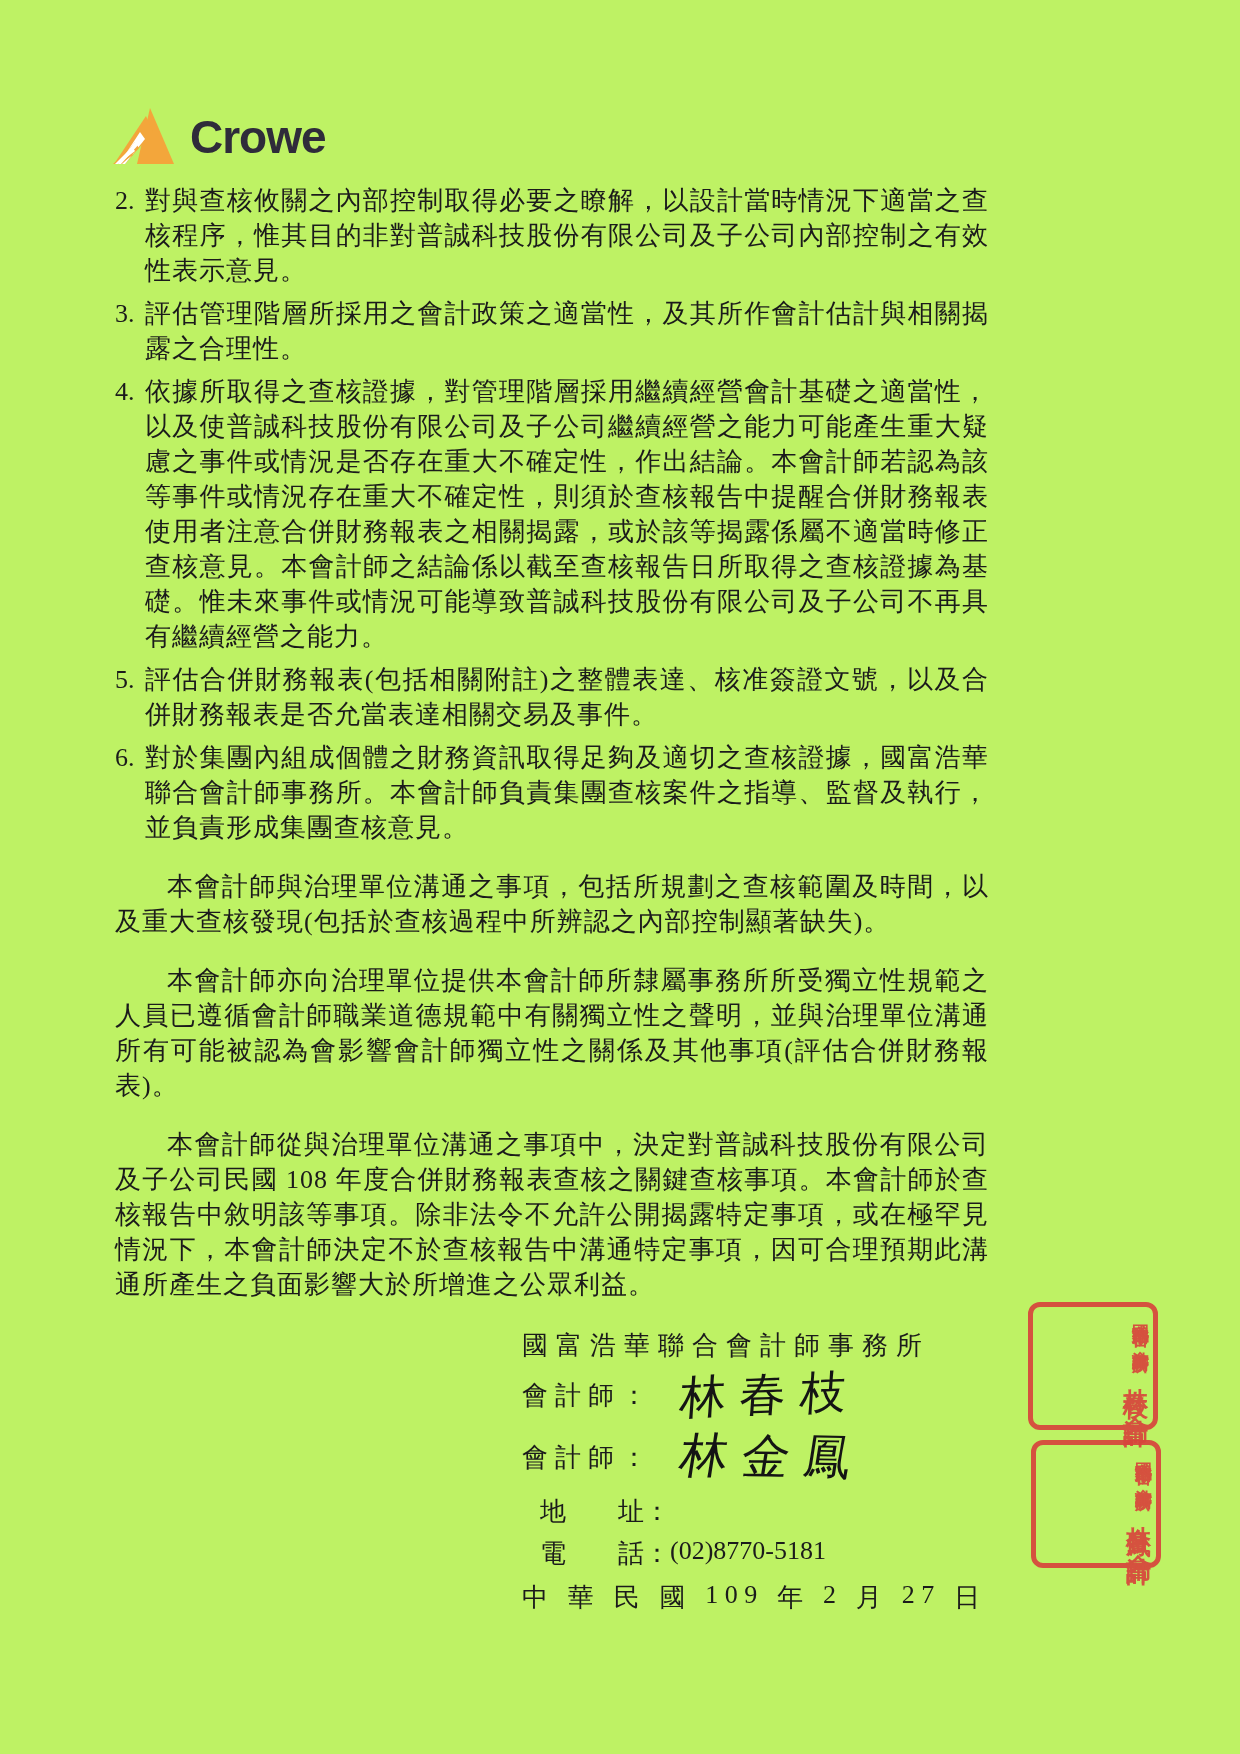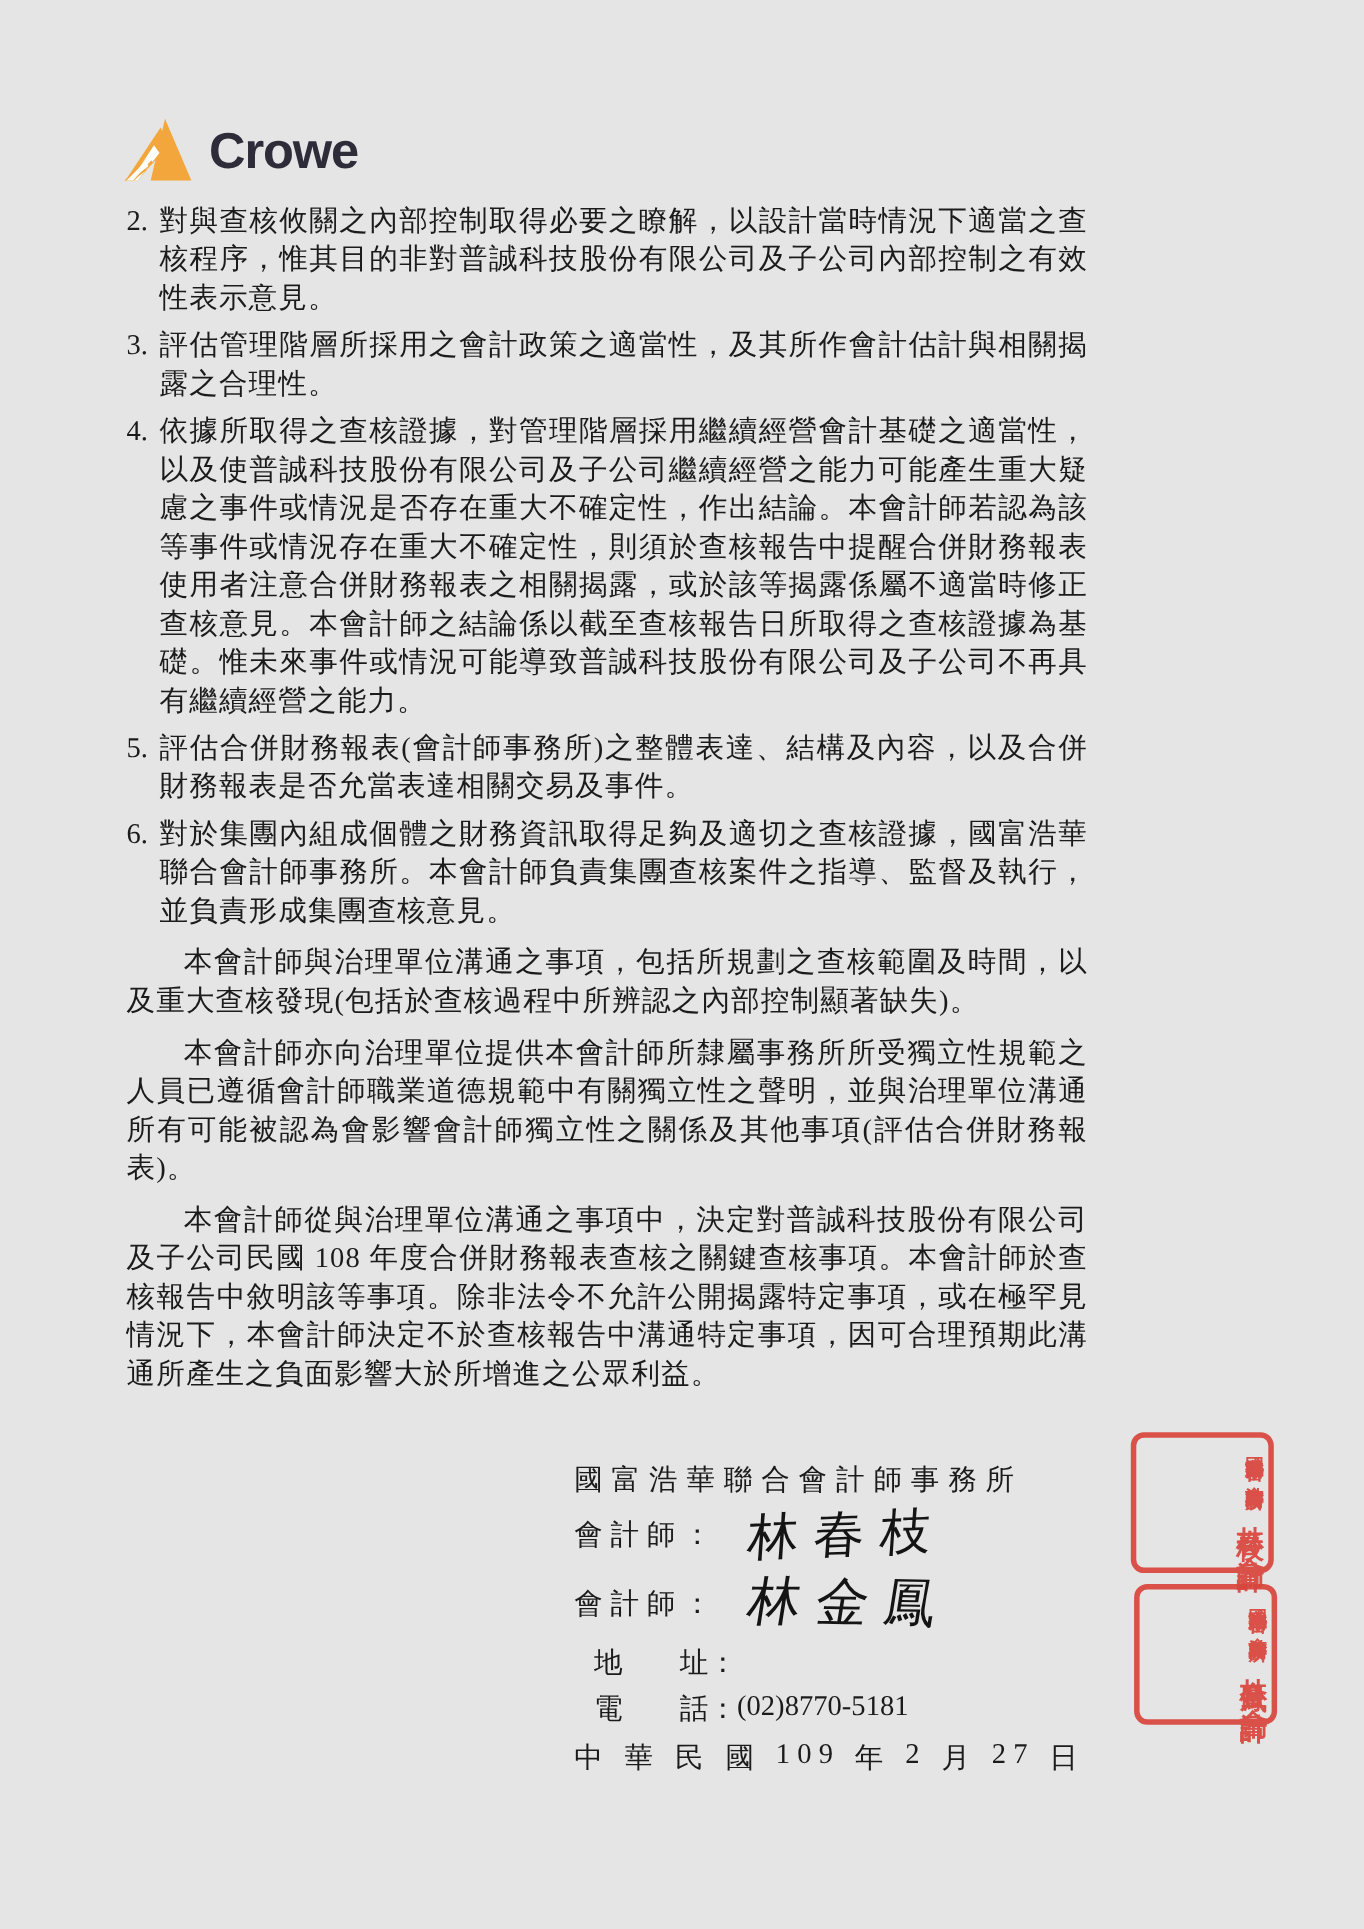--- a/index.html
+++ b/index.html
@@ -1,20 +1,20 @@
 <!DOCTYPE html>
 <html><head>
 <meta charset="utf-8">
 <style>
   * { margin:0; padding:0; box-sizing:border-box; }
   html,body { background:#ffffff; }
   .page {
     position:relative;
     width:1240px; height:1754px;
-    background:#e5e5e5;
+    background:#bef264;
     overflow:hidden;
     font-family:"Liberation Serif","DejaVu Serif",serif;
     color:#1b1b1b;
   }
 
   
   .logo { position:absolute; left:112px; top:106px; display:flex; align-items:flex-end; }
   .logo-icon { width:62px; height:60px; }
   .logo-word {
     font-family:"Liberation Sans","DejaVu Sans",sans-serif;
@@ -24,21 +24,21 @@
 
   
   .content {
     position:absolute; left:115px; top:183px; width:874px;
     font-size:26px; line-height:35px; letter-spacing:1px;
     text-align:justify; text-justify:inter-ideograph;
   }
   .list-item { display:flex; margin-bottom:8px; }
   .list-num { flex:0 0 30px; letter-spacing:0; }
   .list-text { flex:1; }
-  .para { text-indent:2em; margin-top:12px; }
+  .para { text-indent:2em; margin-top:24px; }
 
   
   .sig-block {
     position:absolute; left:522px; top:1328px; width:470px;
     font-size:26px; color:#1b1b1b;
   }
   .firm-name { letter-spacing:8px; white-space:nowrap; }
   .cpa-row { display:flex; align-items:center; height:60px; margin-top:2px; }
   .cpa-label { letter-spacing:7px; white-space:nowrap; }
   .signature {
@@ -103,21 +103,21 @@
       <span class="list-text">評估管理階層所採用之會計政策之適當性，及其所作會計估計與相關揭露之合理性。</span>
     </div>
 
     <div class="list-item">
       <span class="list-num">4.</span>
       <span class="list-text">依據所取得之查核證據，對管理階層採用繼續經營會計基礎之適當性，以及使普誠科技股份有限公司及子公司繼續經營之能力可能產生重大疑慮之事件或情況是否存在重大不確定性，作出結論。本會計師若認為該等事件或情況存在重大不確定性，則須於查核報告中提醒合併財務報表使用者注意合併財務報表之相關揭露，或於該等揭露係屬不適當時修正查核意見。本會計師之結論係以截至查核報告日所取得之查核證據為基礎。惟未來事件或情況可能導致普誠科技股份有限公司及子公司不再具有繼續經營之能力。</span>
     </div>
 
     <div class="list-item">
       <span class="list-num">5.</span>
-      <span class="list-text">評估合併財務報表(會計師事務所)之整體表達、結構及內容，以及合併財務報表是否允當表達相關交易及事件。</span>
+      <span class="list-text">評估合併財務報表(包括相關附註)之整體表達、核准簽證文號，以及合併財務報表是否允當表達相關交易及事件。</span>
     </div>
 
     <div class="list-item">
       <span class="list-num">6.</span>
       <span class="list-text">對於集團內組成個體之財務資訊取得足夠及適切之查核證據，國富浩華聯合會計師事務所。本會計師負責集團查核案件之指導、監督及執行，並負責形成集團查核意見。</span>
     </div>
 
     <div class="para">本會計師與治理單位溝通之事項，包括所規劃之查核範圍及時間，以及重大查核發現(包括於查核過程中所辨認之內部控制顯著缺失)。</div>
     <div class="para">本會計師亦向治理單位提供本會計師所隸屬事務所所受獨立性規範之人員已遵循會計師職業道德規範中有關獨立性之聲明，並與治理單位溝通所有可能被認為會影響會計師獨立性之關係及其他事項(評估合併財務報表)。</div>
     <div class="para">本會計師從與治理單位溝通之事項中，決定對普誠科技股份有限公司及子公司民國 108 年度合併財務報表查核之關鍵查核事項。本會計師於查核報告中敘明該等事項。除非法令不允許公開揭露特定事項，或在極罕見情況下，本會計師決定不於查核報告中溝通特定事項，因可合理預期此溝通所產生之負面影響大於所增進之公眾利益。</div>

